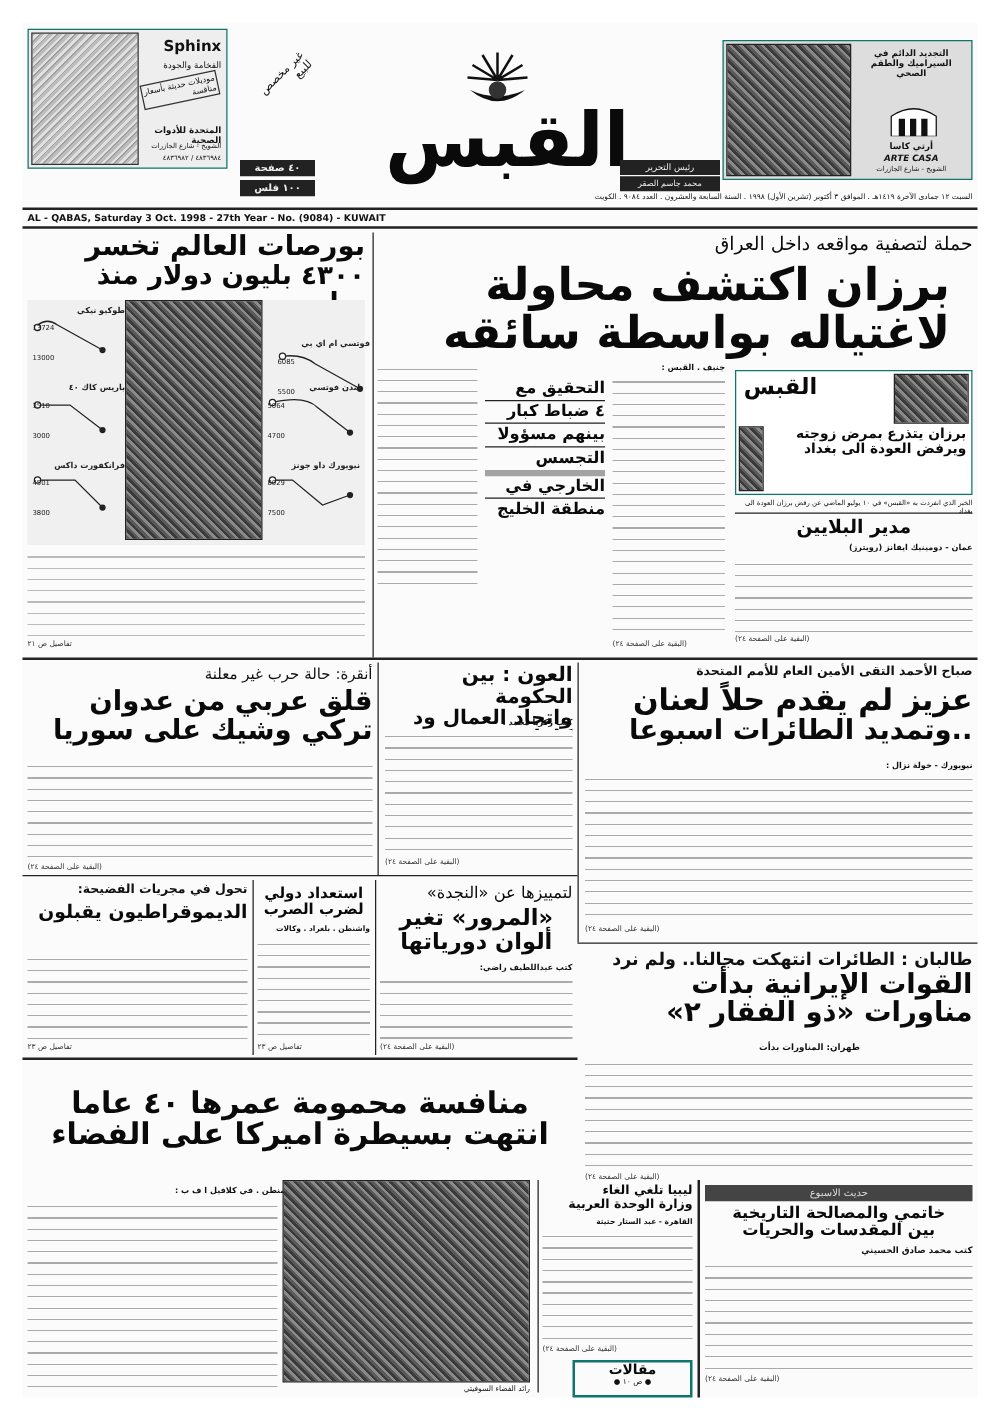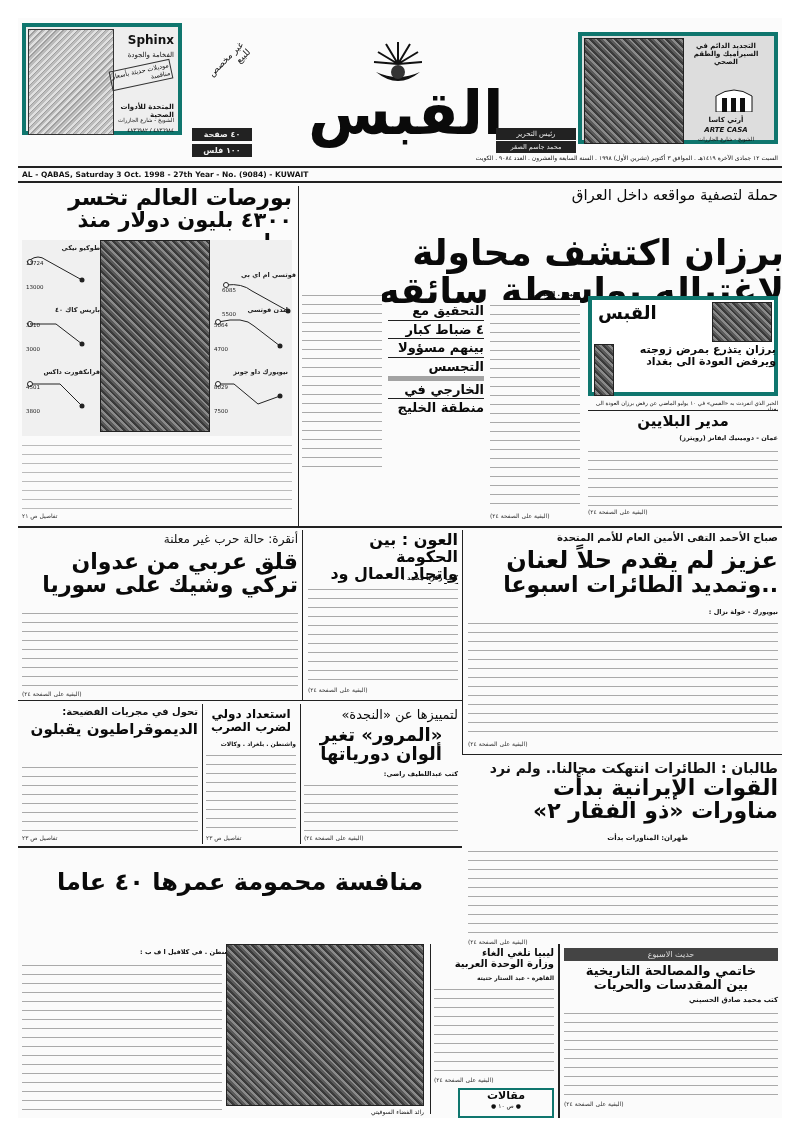--- a/index.html
+++ b/index.html
@@ -7,21 +7,21 @@
   body { font-family: "DejaVu Sans", sans-serif; color: #111; position: relative; }
   .page { position: absolute; left: 18px; top: 18px; width: 764px; height: 1100px; background: #fbfbfb; }
   .abs { position: absolute; }
   .rtl { direction: rtl; text-align: right; }
   .hl { font-family: "DejaVu Sans", sans-serif; font-weight: bold; color: #0a0a0a; line-height: 1.05; }
   .body-text { font-family: "DejaVu Sans", sans-serif; font-size: 6.4px; line-height: 9px; color: #333; direction: rtl; text-align: justify; }
   .rule-v { position: absolute; width: 1px; background: #222; }
   .rule-h { position: absolute; height: 1px; background: #222; }
   .photo { background: repeating-linear-gradient(45deg, #5a5a5a 0 2px, #8a8a8a 2px 4px, #3a3a3a 4px 6px); border: 1px solid #222; }
   .photo-light { background: repeating-linear-gradient(135deg, #bdbdbd 0 2px, #e0e0e0 2px 4px, #9f9f9f 4px 5px); border: 1px solid #333; }
-  .boxed { border: 4px solid #0f766e; }
+  .boxed { border: 1px solid #0f766e; }
   .dark-badge { background: #222; color: #eee; font-size: 8px; padding: 2px 4px; text-align: center; font-weight: bold; }
   .mini-chart { position: absolute; width: 74px; height: 56px; font-size: 5.5px; color: #222; }
   .mini-chart svg { position: absolute; left: 0; top: 10px; }
   .mini-chart .mc-title { position: absolute; right: 0; top: 0; font-weight: bold; font-size: 6.5px; direction: rtl; }
   .mini-chart .mc-hi { position: absolute; left: 0; top: 16px; }
   .mini-chart .mc-lo { position: absolute; left: 0; top: 40px; }
   .more { font-size: 6px; color: #333; direction: rtl; }
 </style>
 </head>
 <body>
@@ -146,21 +146,21 @@
       <div class="mc-lo">7500</div>
     </div>
   </div>
 
   <div class="abs body-text" style="left:4px;top:422px;width:270px;height:72px;background:repeating-linear-gradient(#fbfbfb 0 5px,#bbb 5px 6px,#fbfbfb 6px 9px);"></div>
   <div class="abs more" style="left:4px;top:494px;">تفاصيل ص ٢١</div>
 
   <div class="rule-v" style="left:280px;top:168px;height:340px;"></div>
 
   <div class="abs rtl hl" style="left:290px;top:170px;width:470px;font-size:15px;font-weight:normal;letter-spacing:3px;">حملة لتصفية مواقعه داخل العراق</div>
-  <div class="abs rtl hl" style="left:296px;top:192px;width:470px;margin-top:24px;">
+  <div class="abs rtl hl" style="left:272px;top:192px;width:470px;">
     <div style="font-size:36px;">برزان اكتشف محاولة</div>
     <div style="font-size:36px;">لاغتياله بواسطة سائقه</div>
   </div>
 
   <div class="abs body-text" style="left:284px;top:272px;width:80px;height:180px;background:repeating-linear-gradient(#fbfbfb 0 5px,#aaa 5px 6px,#fbfbfb 6px 9px);"></div>
   <div class="abs rtl hl" style="left:370px;top:284px;width:96px;font-size:13px;">
     <div style="border-bottom:1px solid #222;padding:2px 0;">التحقيق مع</div>
     <div style="border-bottom:1px solid #222;padding:2px 0;">٤ ضباط كبار</div>
     <div style="border-bottom:1px solid #222;padding:2px 0;">بينهم مسؤولا</div>
     <div style="border-bottom:5px solid #a3a3a3;padding:2px 0;">التجسس</div>
@@ -257,20 +257,21 @@
     <div style="font-size:22px;">مناورات «ذو الفقار ٢»</div>
   </div>
   <div class="abs rtl" style="left:580px;top:816px;width:90px;font-size:7px;font-weight:bold;">طهران: المناورات بدأت</div>
   <div class="abs body-text" style="left:450px;top:828px;width:310px;height:90px;background:repeating-linear-gradient(#fbfbfb 0 5px,#aaa 5px 6px,#fbfbfb 6px 9px);"></div>
   <div class="abs more" style="left:450px;top:920px;">(البقية على الصفحة ٢٤)</div>
 
   <div class="rule-h" style="left:0;top:828px;width:444px;height:2px;"></div>
 
   <div class="abs rtl hl" style="left:4px;top:852px;width:436px;text-align:center;">
     <div style="font-size:24px;">منافسة محمومة عمرها ٤٠ عاما</div>
+    <div style="font-size:24px;">انتهت بسيطرة اميركا على الفضاء</div>
   </div>
   <div class="abs rtl" style="left:19px;top:930px;width:200px;font-size:6.5px;font-weight:bold;">واشنطن . في كلافيل ا ف ب :</div>
   <div class="abs body-text" style="left:4px;top:942px;width:200px;height:152px;background:repeating-linear-gradient(#fbfbfb 0 5px,#aaa 5px 6px,#fbfbfb 6px 9px);"></div>
   <div class="abs photo" style="left:208px;top:926px;width:198px;height:162px;"></div>
   <div class="abs rtl" style="left:208px;top:1090px;width:198px;font-size:6px;">رائد الفضاء السوفيتي</div>
 
   <div class="rule-v" style="left:412px;top:926px;height:170px;"></div>
 
   <div class="abs rtl hl" style="left:416px;top:930px;width:120px;">
     <div style="font-size:10px;">ليبيا تلغي الغاء</div>

